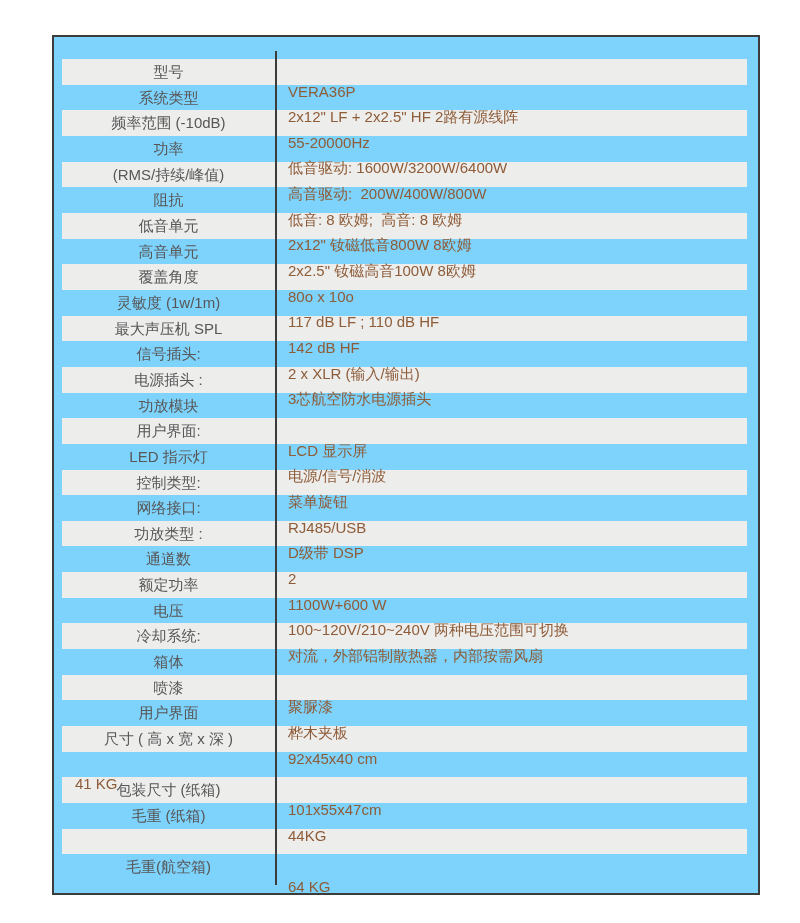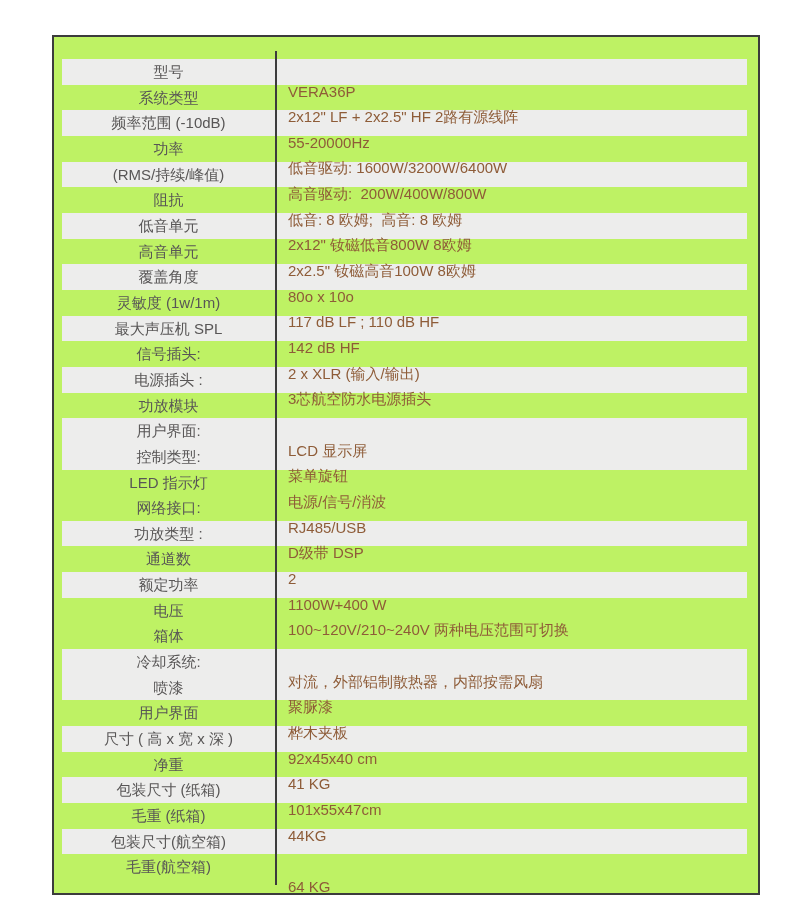--- a/index.html
+++ b/index.html
@@ -18,21 +18,21 @@
     overflow: hidden;
   }
   .spec-card {
     position: absolute;
     left: 52px;
     top: 35px;
     width: 708px;
     height: 860px;
     box-sizing: border-box;
     border: 2px solid #3c3c3c;
-    background: #bef264;
+    background: #7dd3fc;
   }
   .rows-wrap {
     position: absolute;
     left: 8px;
     right: 11px;
     top: 22px;
   }
   .spec-row {
     display: flex;
     height: 25.66px;
@@ -129,82 +129,80 @@
           <div class="row-value">3芯航空防水电源插头</div>
         </div>
         <div class="spec-row">
           <div class="row-label">功放模块</div>
           <div class="row-value"></div>
         </div>
         <div class="spec-row alt">
           <div class="row-label">用户界面:</div>
           <div class="row-value">LCD 显示屏</div>
         </div>
+        <div class="spec-row">
+          <div class="row-label">LED 指示灯</div>
+          <div class="row-value">电源/信号/消波</div>
+        </div>
         <div class="spec-row alt">
           <div class="row-label">控制类型:</div>
           <div class="row-value">菜单旋钮</div>
         </div>
         <div class="spec-row">
-          <div class="row-label">LED 指示灯</div>
-          <div class="row-value">电源/信号/消波</div>
-        </div>
-        <div class="spec-row">
           <div class="row-label">网络接口:</div>
           <div class="row-value">RJ485/USB</div>
         </div>
         <div class="spec-row alt">
           <div class="row-label">功放类型 :</div>
           <div class="row-value">D级带 DSP</div>
         </div>
         <div class="spec-row">
           <div class="row-label">通道数</div>
           <div class="row-value">2</div>
         </div>
         <div class="spec-row alt">
           <div class="row-label">额定功率</div>
-          <div class="row-value">1100W+400 W</div>
+          <div class="row-value">1100W+600 W</div>
         </div>
         <div class="spec-row">
           <div class="row-label">电压</div>
           <div class="row-value">100~120V/210~240V 两种电压范围可切换</div>
         </div>
+        <div class="spec-row alt">
+          <div class="row-label">冷却系统:</div>
+          <div class="row-value">对流，外部铝制散热器，内部按需风扇</div>
+        </div>
         <div class="spec-row">
           <div class="row-label">箱体</div>
           <div class="row-value"></div>
         </div>
         <div class="spec-row alt">
-          <div class="row-label">冷却系统:</div>
-          <div class="row-value">对流，外部铝制散热器，内部按需风扇</div>
-        </div>
-        <div class="spec-row alt">
           <div class="row-label">喷漆</div>
           <div class="row-value">聚脲漆</div>
         </div>
         <div class="spec-row">
           <div class="row-label">用户界面</div>
           <div class="row-value">桦木夹板</div>
         </div>
         <div class="spec-row alt">
           <div class="row-label">尺寸 ( 高 x 宽 x 深 )</div>
           <div class="row-value">92x45x40 cm</div>
         </div>
         <div class="spec-row">
-          <div class="row-label">净重</div>
           <div class="row-value">41 KG</div>
         </div>
         <div class="spec-row alt">
           <div class="row-label">包装尺寸 (纸箱)</div>
           <div class="row-value">101x55x47cm</div>
         </div>
         <div class="spec-row">
           <div class="row-label">毛重 (纸箱)</div>
           <div class="row-value">44KG</div>
         </div>
         <div class="spec-row alt">
-          <div class="row-label">包装尺寸(航空箱)</div>
         </div>
         <div class="spec-row">
           <div class="row-label">毛重(航空箱)</div>
           <div class="row-value">64 KG</div>
         </div>
       </div>
     <div class="col-divider"></div>
   </div>
 </div>
 

